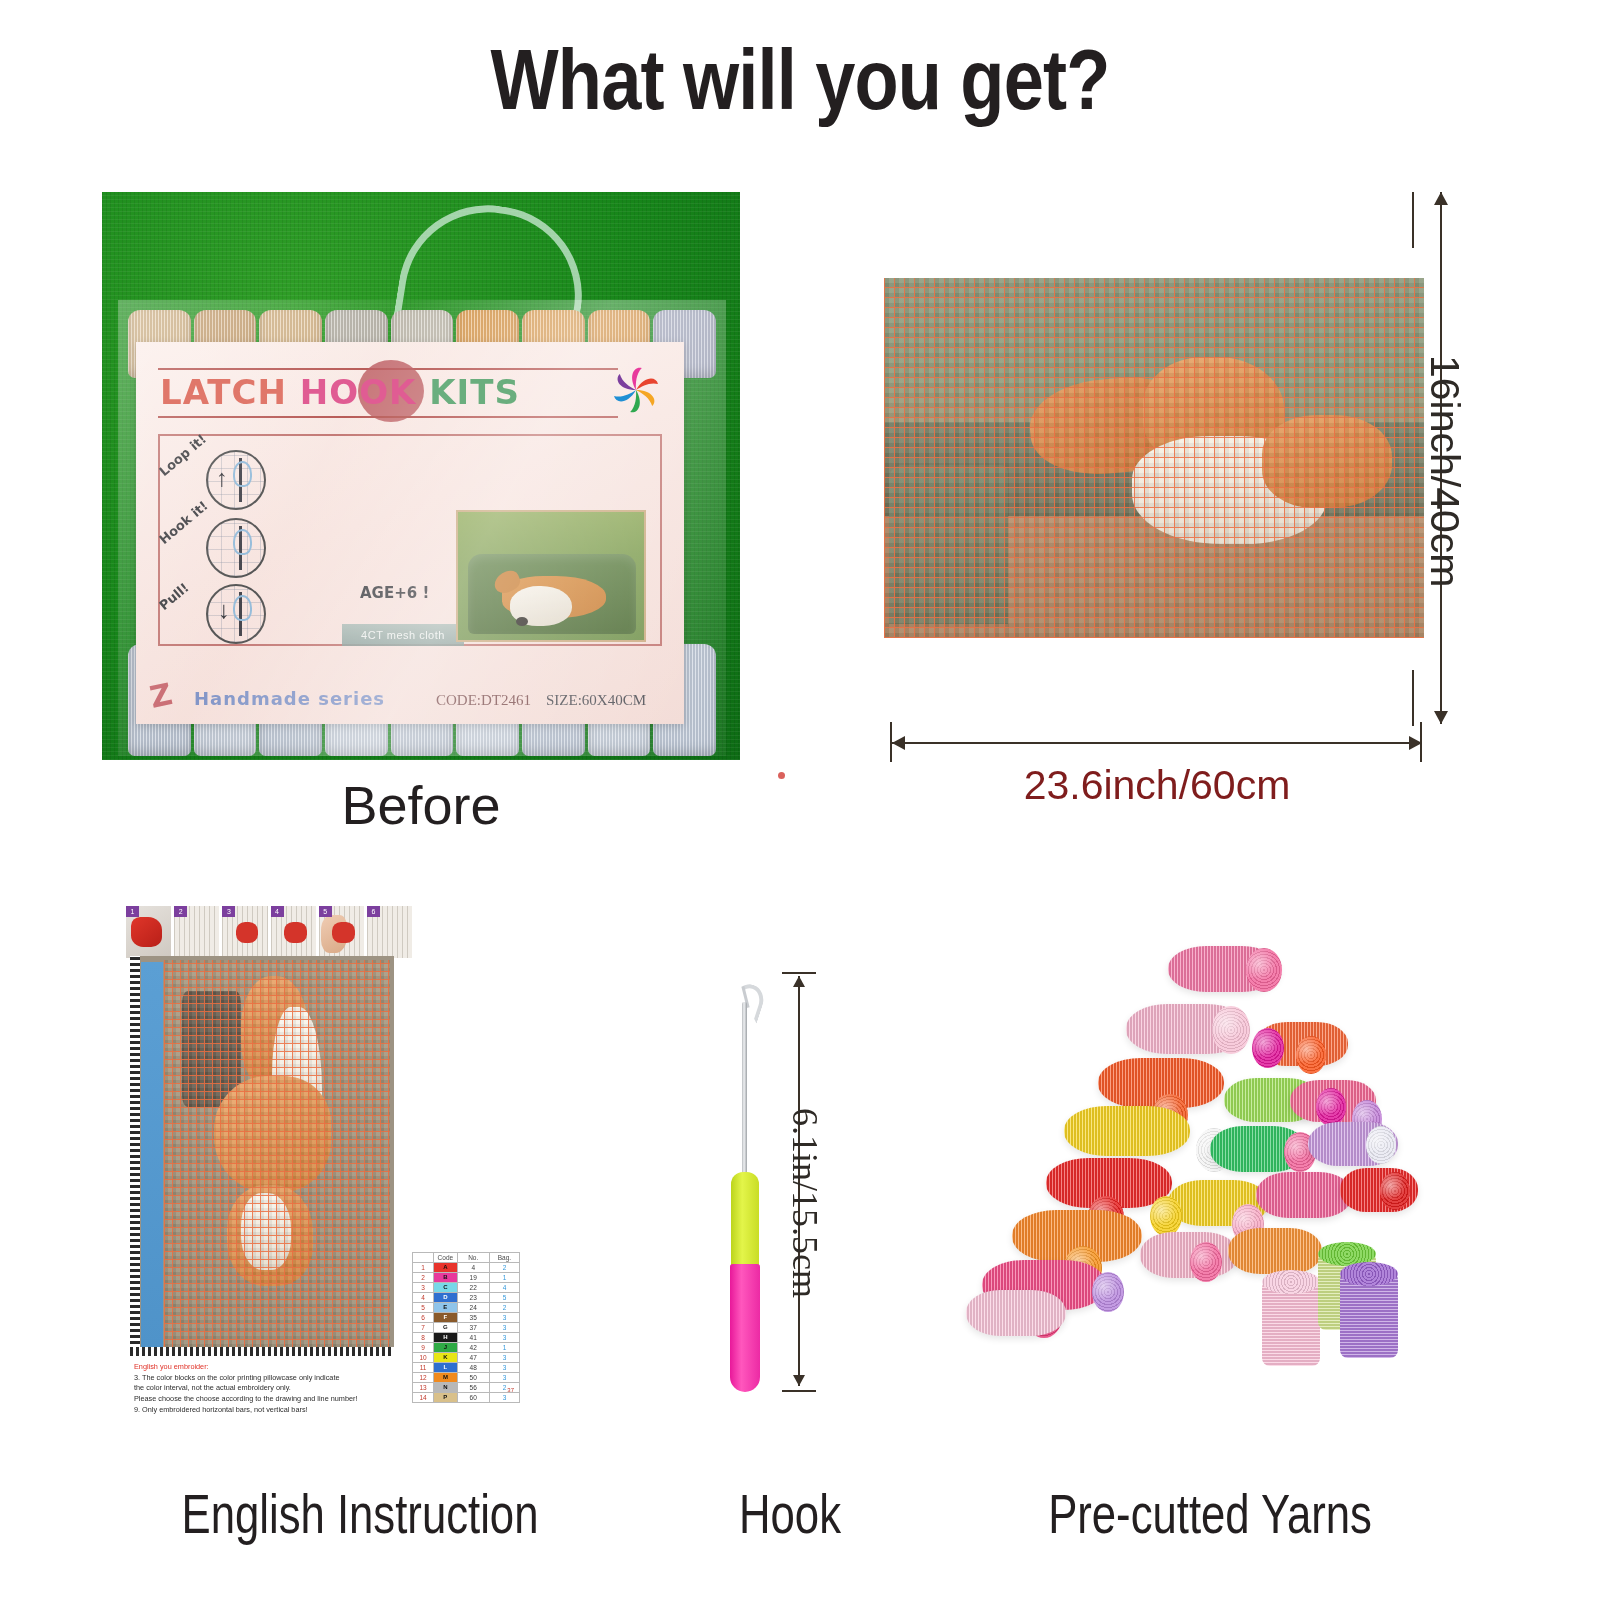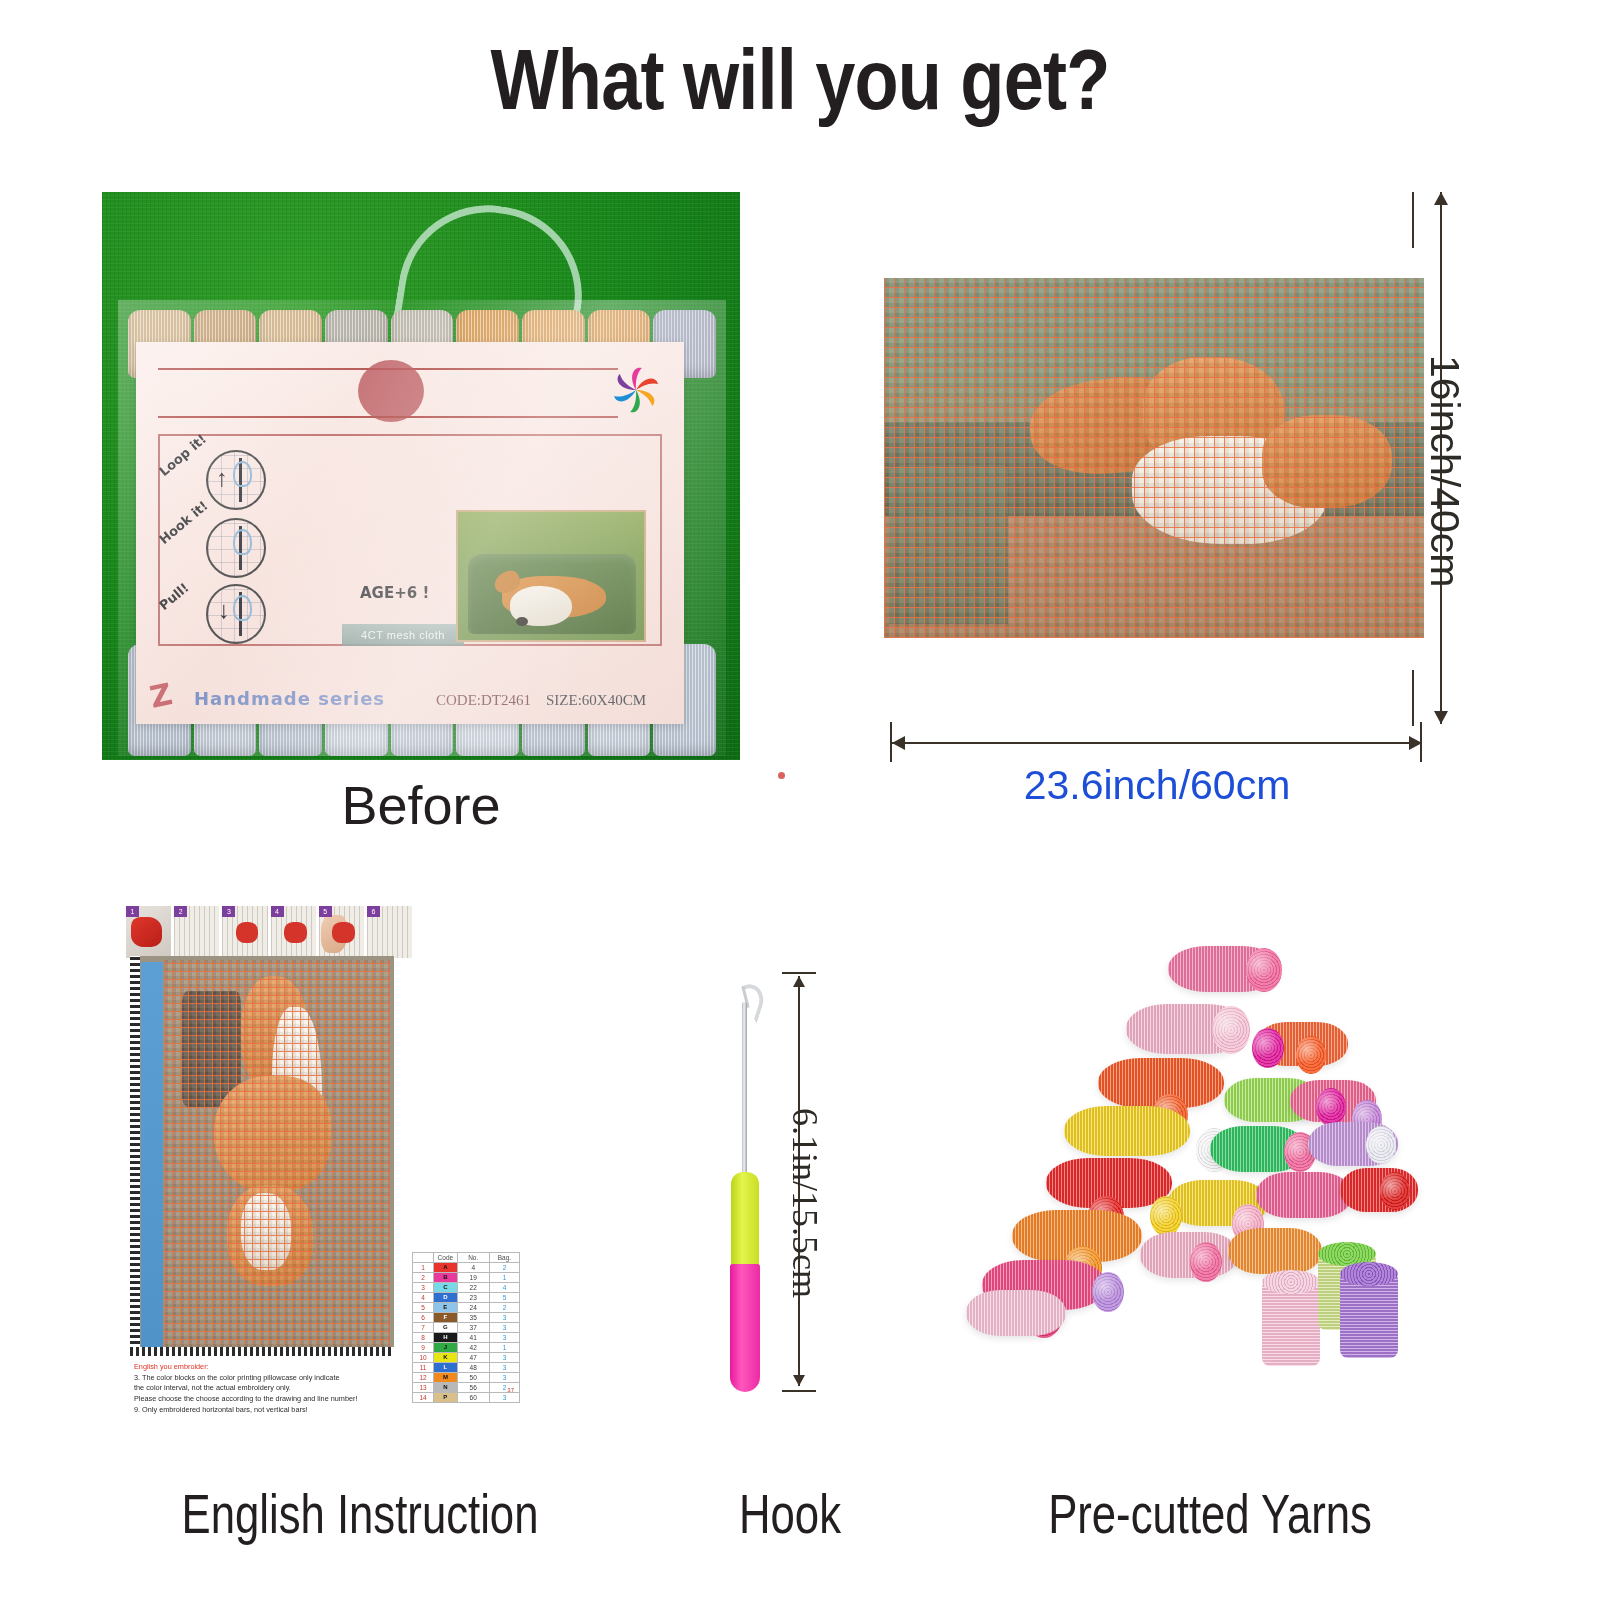--- a/index.html
+++ b/index.html
@@ -427,21 +427,21 @@
     background: #3a3128;
   }
   .dim-h-cap.l { left: 890px; }
   .dim-h-cap.r { left: 1420px; }
   .dim-h-label {
     position: absolute;
     left: 892px; top: 762px;
     width: 530px;
     text-align: center;
     font-size: 41px;
-    color: #1d4ed8;
+    color: #7f1d1d;
     white-space: nowrap;
   }
 
   
   .speck {
     position: absolute;
     left: 778px; top: 772px;
     width: 7px; height: 7px;
     background: #d4453f;
     border-radius: 50%;
@@ -791,20 +791,25 @@
     <div class="yarn-bundle" style="background-color:#bcc6d4"></div>
     <div class="yarn-bundle" style="background-color:#c9d2de"></div>
     <div class="yarn-bundle" style="background-color:#b7c2d2"></div>
     <div class="yarn-bundle" style="background-color:#c4cdda"></div>
     <div class="yarn-bundle" style="background-color:#bac5d5"></div>
   </div>
 
   <div class="pkg-label">
     <div class="lbl-rule r1"></div>
     <div class="lbl-scallop"></div>
+    <div class="lbl-title">
+      <span class="w1">LATCH</span>
+      <span class="w2">HOOK</span>
+      <span class="w3">KITS</span>
+    </div>
     <div class="lbl-rule r2"></div>
 
     <svg class="pinwheel" viewBox="0 0 52 52">
       <g transform="translate(26,26)">
         <path d="M0,0 C8,-14 20,-14 22,-6 C14,-8 6,-4 0,0Z" fill="#e8442f"></path>
         <g transform="rotate(60)">
             <path d="M0,0 C8,-14 20,-14 22,-6 C14,-8 6,-4 0,0Z" fill="#f5a623"></path>
           </g>
         <g transform="rotate(120)">
             <path d="M0,0 C8,-14 20,-14 22,-6 C14,-8 6,-4 0,0Z" fill="#2fa84f"></path>

